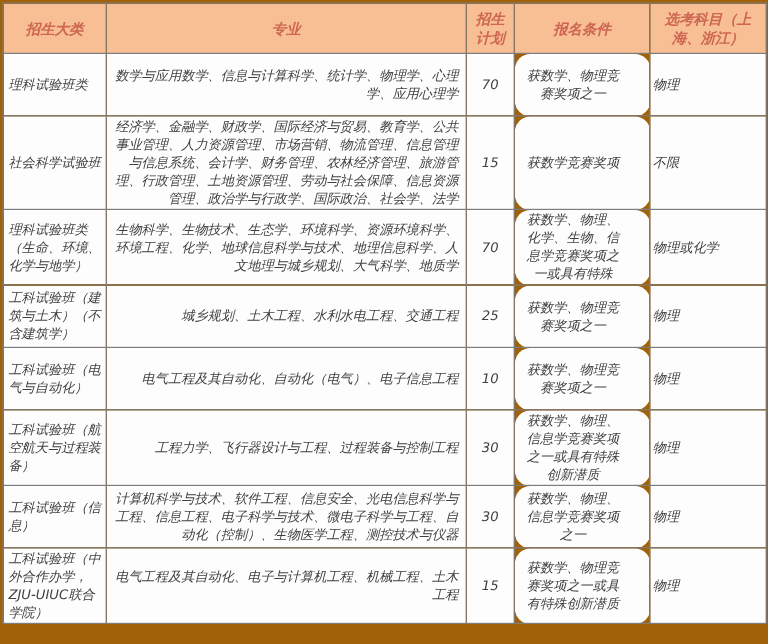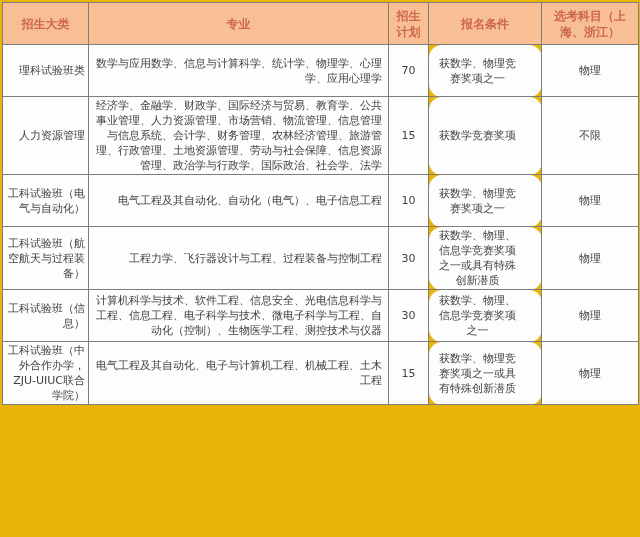--- a/index.html
+++ b/index.html
@@ -1,19 +1,20 @@
 <!DOCTYPE html>
 <html style="--header-bg: #F7BF93; --header-text: #CD6652; --border: #7d7d7d; --body-text: #3f3f3f;"><head>
 <meta charset="utf-8">
 <style>
   html,body{margin:0;padding:0;background:#ffffff;}
   .page{
     width:640px;height:537px;box-sizing:border-box;
-    padding:2px;overflow:hidden;background:#eab308;
+    padding:2px;overflow:hidden;background:#a16207;
     font-family:"DejaVu Sans","Liberation Sans",sans-serif;
+    font-style:italic;
   }
   table.adm{
     border-collapse:collapse;table-layout:fixed;
     width:636px;
   }
   .adm th, .adm td{
     border:1px solid var(--border,#7d7d7d);
     overflow:hidden;
   }
   .adm thead tr{height:42px;}
@@ -21,25 +22,25 @@
     background:var(--header-bg,#F7BF93);
     color:var(--header-text,#CD6652);
     font-size:12px;font-weight:bold;line-height:16px;
     text-align:center;vertical-align:middle;padding:1px 2px;
   }
   .adm td{
     font-size:11px;line-height:15px;
     color:var(--body-text,#3f3f3f);
     vertical-align:middle;background:#fdfdfd;
   }
-  .col-category{padding:1px 3px 1px 4px;text-align:right;}
+  .col-category{padding:1px 3px 1px 4px;text-align:left;}
   .col-majors{padding:1px 6px;text-align:right;}
   .col-plan{text-align:center;padding:1px 2px;margin-top:16px;}
   .col-condition{padding:1px 20px 1px 5px;text-align:center;border-radius:13px;}
-  .col-subjects{text-align:center;padding:18px 2px;}
+  .col-subjects{padding:18px 2px;}
   
   tbody tr:nth-child(1){height:47px;}
   tbody tr:nth-child(2){height:76px;}
   tbody tr:nth-child(3){height:45px;}
   tbody tr:nth-child(4){height:38px;}
   tbody tr:nth-child(5){height:44px;}
   tbody tr:nth-child(6){height:45px;}
   tbody tr:nth-child(7){height:31px;}
   tbody tr:nth-child(8){height:46px;}
   tbody tr:nth-child(9){height:45px;}
@@ -68,25 +69,39 @@
     </thead>
     <tbody id="table-body">
         <tr>
           <td class="col-category">理科试验班类</td>
           <td class="col-majors">数学与应用数学、信息与计算科学、统计学、物理学、心理学、应用心理学</td>
           <td class="col-plan">70</td>
           <td class="col-condition">获数学、物理竞赛奖项之一</td>
           <td class="col-subjects">物理</td>
         </tr>
         <tr>
-          <td class="col-category">人力资源管理</td>
+          <td class="col-category">社会科学试验班</td>
           <td class="col-majors">经济学、金融学、财政学、国际经济与贸易、教育学、公共事业管理、人力资源管理、市场营销、物流管理、信息管理与信息系统、会计学、财务管理、农林经济管理、旅游管理、行政管理、土地资源管理、劳动与社会保障、信息资源管理、政治学与行政学、国际政治、社会学、法学</td>
           <td class="col-plan">15</td>
           <td class="col-condition">获数学竞赛奖项</td>
           <td class="col-subjects">不限</td>
+        </tr>
+        <tr>
+          <td class="col-category">理科试验班类（生命、环境、化学与地学）</td>
+          <td class="col-majors">生物科学、生物技术、生态学、环境科学、资源环境科学、环境工程、化学、地球信息科学与技术、地理信息科学、人文地理与城乡规划、大气科学、地质学</td>
+          <td class="col-plan">70</td>
+          <td class="col-condition">获数学、物理、化学、生物、信息学竞赛奖项之一或具有特殊</td>
+          <td class="col-subjects">物理或化学</td>
+        </tr>
+        <tr>
+          <td class="col-category">工科试验班（建筑与土木）（不含建筑学）</td>
+          <td class="col-majors">城乡规划、土木工程、水利水电工程、交通工程</td>
+          <td class="col-plan">25</td>
+          <td class="col-condition">获数学、物理竞赛奖项之一</td>
+          <td class="col-subjects">物理</td>
         </tr>
         <tr>
           <td class="col-category">工科试验班（电气与自动化）</td>
           <td class="col-majors">电气工程及其自动化、自动化（电气）、电子信息工程</td>
           <td class="col-plan">10</td>
           <td class="col-condition">获数学、物理竞赛奖项之一</td>
           <td class="col-subjects">物理</td>
         </tr>
         <tr>
           <td class="col-category">工科试验班（航空航天与过程装备）</td>

